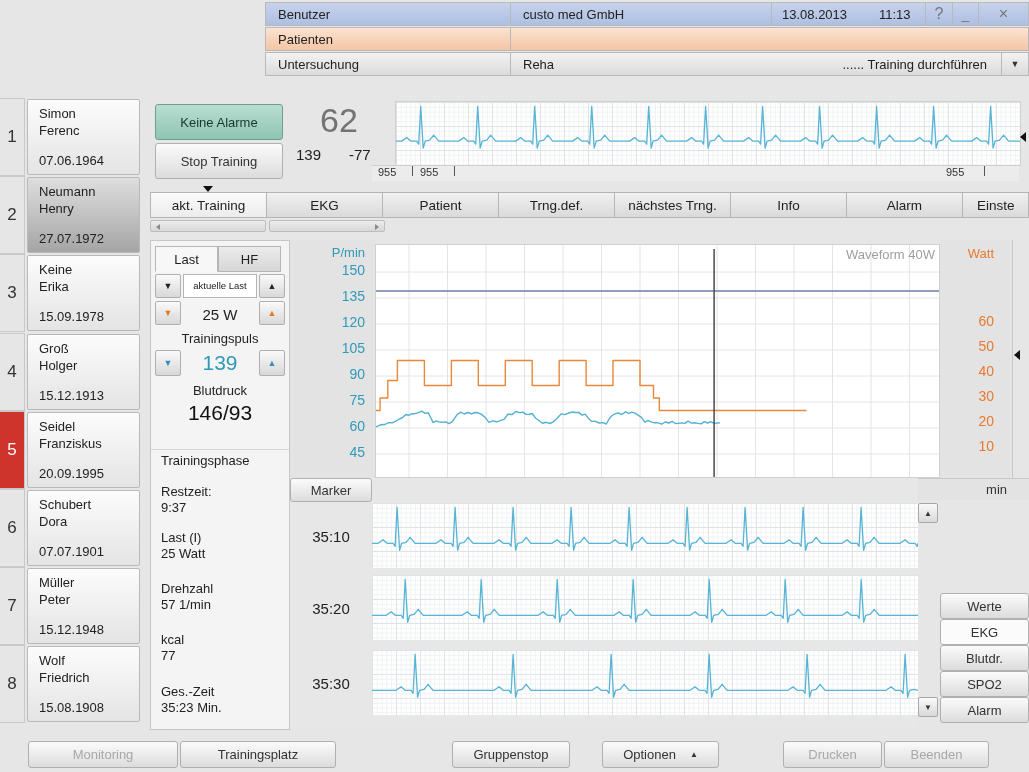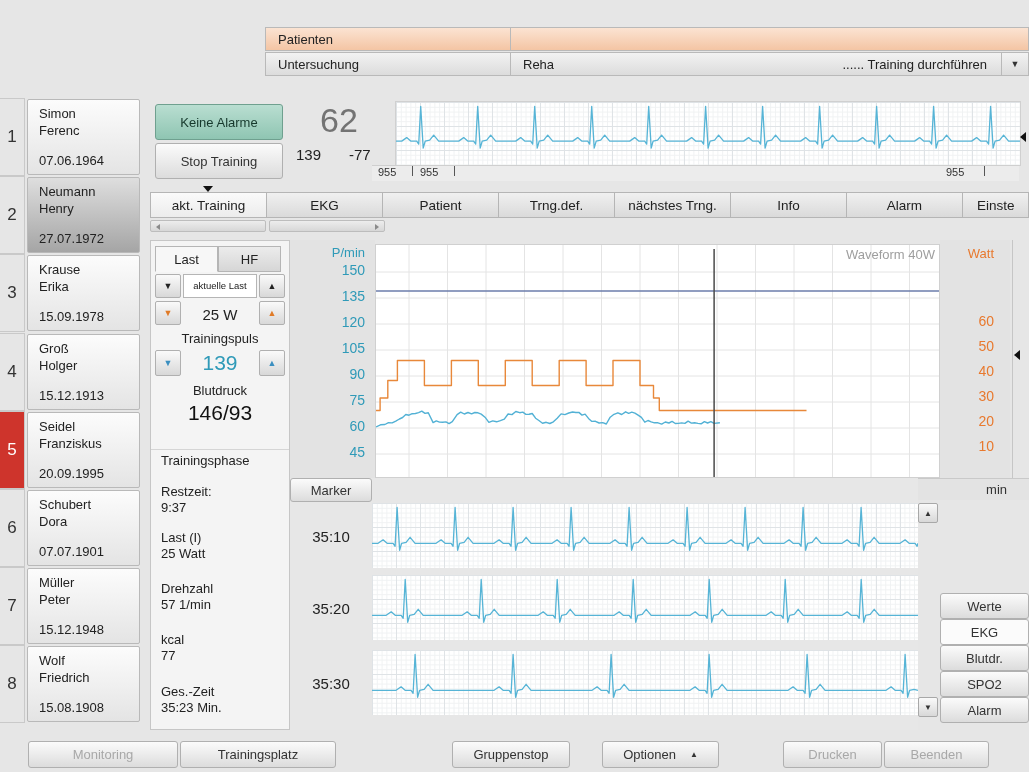--- a/index.html
+++ b/index.html
@@ -77,20 +77,29 @@
         font-size:8px;color:#333;box-sizing:border-box;}
   .rr{position:absolute;font-size:11px;color:#333;}
   .rrtick{position:absolute;width:1px;height:10px;background:#555;}
   svg{display:block;}
 </style>
 </head>
 <body>
 
 <div id="app">
 
+  <div class="hrow row1" style="top:2px">
+    <div class="hlabel">Benutzer</div>
+    <div class="hval">custo med GmbH</div>
+    <div style="width:108px;padding-left:10px;border-left:1px solid #b9b9b9;">13.08.2013</div>
+    <div style="width:46px;">11:13</div>
+    <div class="wbtn" style="width:27px;font-size:16px;">?</div>
+    <div class="wbtn" style="width:26px;font-size:14px;">_</div>
+    <div class="wbtn" style="flex:1;font-size:16px;">×</div>
+  </div>
   <div class="hrow row2" style="top:27px">
     <div class="hlabel">Patienten</div>
   </div>
   <div class="hrow row3" style="top:52px">
     <div class="hlabel">Untersuchung</div>
     <div class="hval">Reha</div>
     <div style="flex:1;justify-content:flex-end;padding-right:14px;">...... Training durchführen</div>
     <div class="wbtn" style="width:27px;font-size:9px;color:#333;">▼</div>
   </div>
 
@@ -106,21 +115,21 @@
     <div class="pnum">2</div>
     <div class="pcard sel">
       <div class="pl">Neumann</div>
       <div class="pf">Henry</div>
       <div class="pd">27.07.1972</div>
     </div>
   </div>
   <div class="prow" style="top:254px">
     <div class="pnum">3</div>
     <div class="pcard">
-      <div class="pl">Krause</div>
+      <div class="pl">Keine</div>
       <div class="pf">Erika</div>
       <div class="pd">15.09.1978</div>
     </div>
   </div>
   <div class="prow" style="top:333px">
     <div class="pnum">4</div>
     <div class="pcard">
       <div class="pl">Groß</div>
       <div class="pf">Holger</div>
       <div class="pd">15.12.1913</div>

